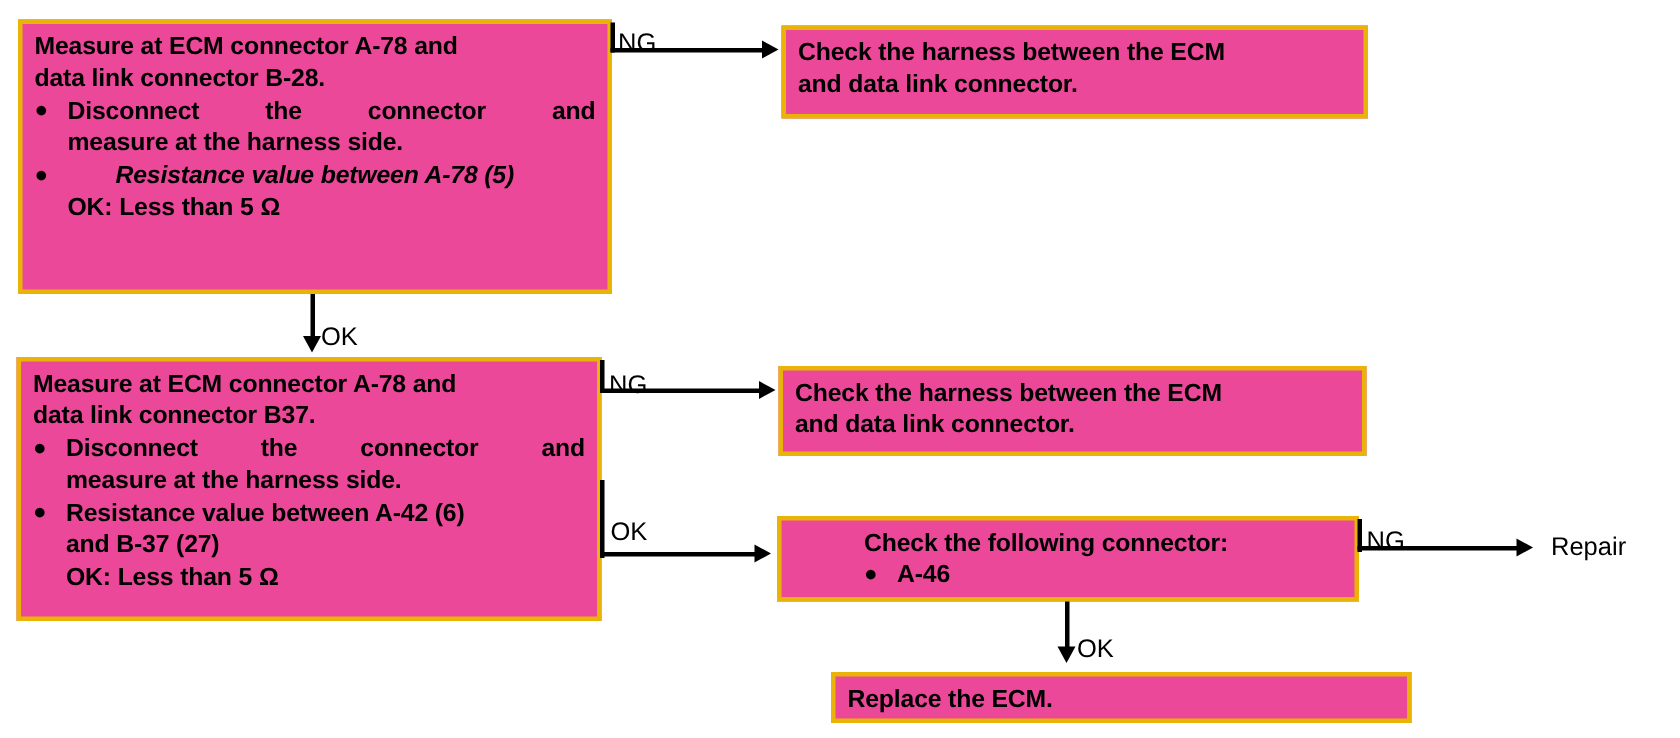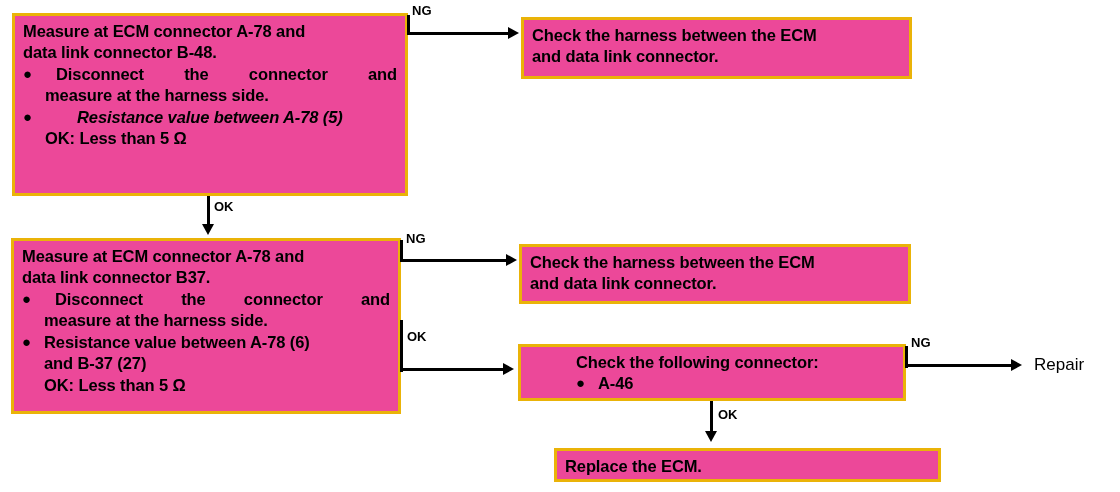--- a/index.html
+++ b/index.html
@@ -31,21 +31,20 @@
     line-height: 1.30;
     letter-spacing: -0.1px;
   }
   .line {
     white-space: nowrap;
   }
   .justify {
     text-align: justify;
     text-align-last: justify;
     white-space: normal;
-    margin-left: 11px;
   }
   .italic { font-style: italic; margin-left: 32px; }
 
   
   .bullet-row {
     display: flex;
     align-items: flex-start;
   }
   .bullet-dot {
     flex: 0 0 auto;
@@ -81,43 +80,44 @@
   }
   .arrow-down {
     position: absolute;
     width: 0; height: 0;
     border-top: 11px solid #000;
     border-left: 6px solid transparent;
     border-right: 6px solid transparent;
   }
   .edge-label {
     position: absolute;
-    font-size: 13px;
-    font-weight: bold;
+    font-size: 17px;
+    font-weight: normal;
     line-height: 1;
     letter-spacing: 0px;
     white-space: nowrap;
+    margin-top: 16px;
   }
   .terminal-label {
     position: absolute;
     font-size: 17px;
     font-weight: normal;
     line-height: 1;
     white-space: nowrap;
   }
 </style>
 </head>
 <body>
 
 <div id="canvas">
 
   <div class="box" style="left:12px; top:13px; width:396px; height:183px;">
     <div class="box-inner">
       <div class="line">Measure at ECM connector A-78 and</div>
-      <div class="line">data link connector B-48.</div>
+      <div class="line">data link connector B-28.</div>
 
       <div class="bullet-row">
         <span class="bullet-dot">●</span>
         <span class="bullet-text justify">Disconnect the connector and</span>
       </div>
       <div class="bullet-cont">measure at the harness side.</div>
 
       <div class="bullet-row">
         <span class="bullet-dot">●</span>
         <span class="bullet-text italic">Resistance value between A-78 (5)</span>
@@ -148,21 +148,21 @@
       <div class="line">data link connector B37.</div>
 
       <div class="bullet-row">
         <span class="bullet-dot">●</span>
         <span class="bullet-text justify">Disconnect the connector and</span>
       </div>
       <div class="bullet-cont">measure at the harness side.</div>
 
       <div class="bullet-row">
         <span class="bullet-dot">●</span>
-        <span class="bullet-text">Resistance value between A-78 (6)</span>
+        <span class="bullet-text">Resistance value between A-42 (6)</span>
       </div>
       <div class="bullet-cont">and B-37 (27)</div>
       <div class="bullet-cont">OK: Less than 5 Ω</div>
     </div>
   </div>
 
   <div class="vline" style="left:400px; top:240px; height:22px;"></div>
   <div class="hline" style="left:400px; top:259px; width:110px;"></div>
   <div class="arrow-right" style="left:506px; top:254px;"></div>
   <div class="edge-label" style="left:406px; top:232px;">NG</div>

